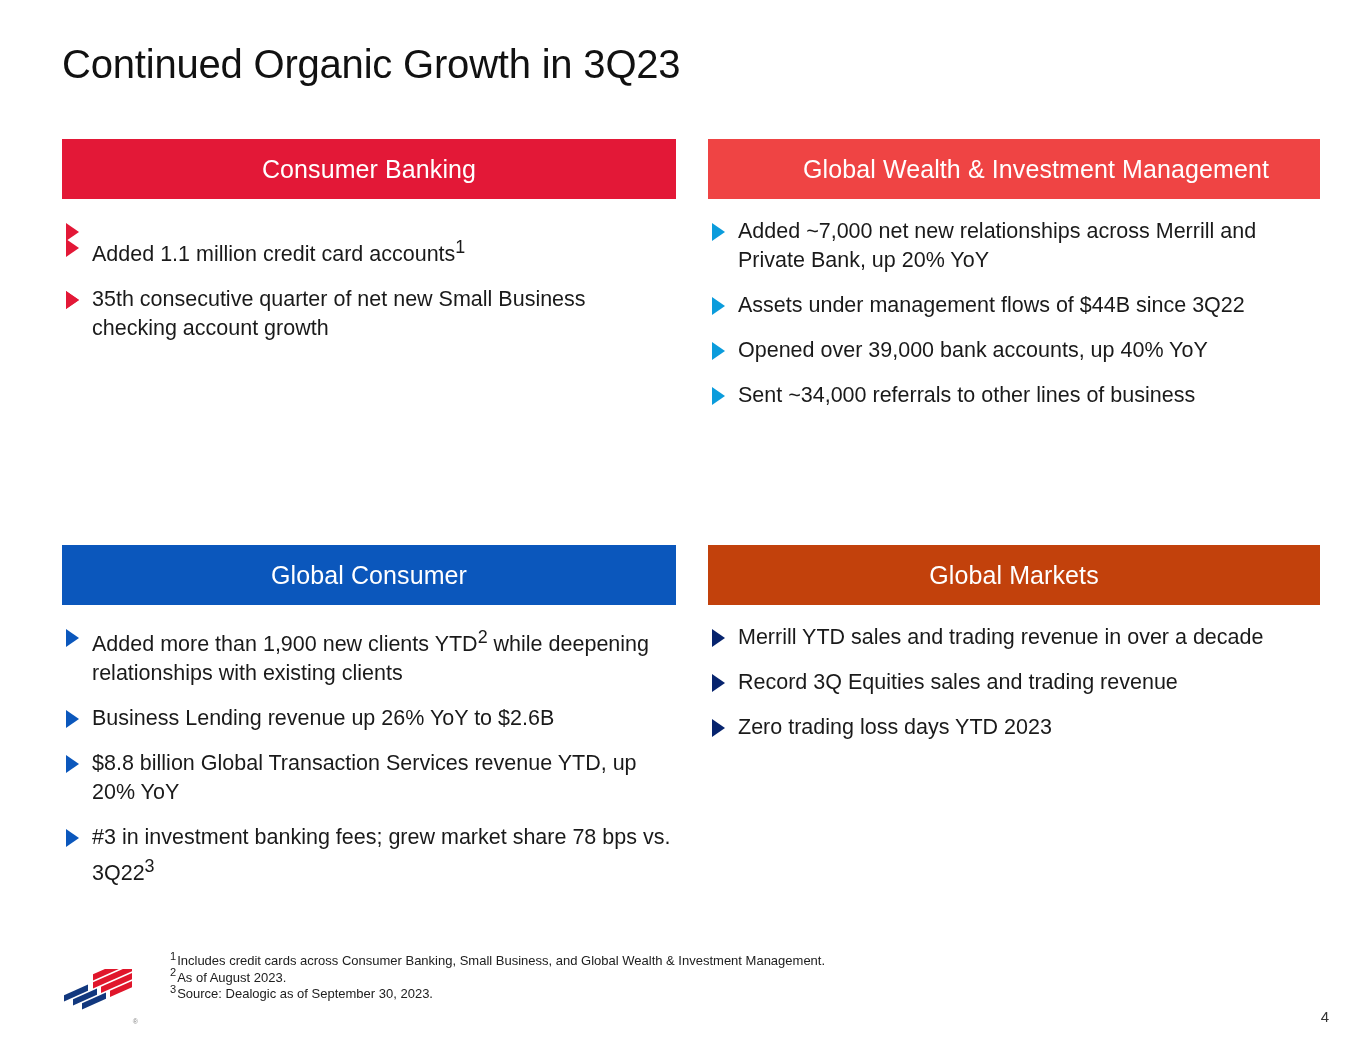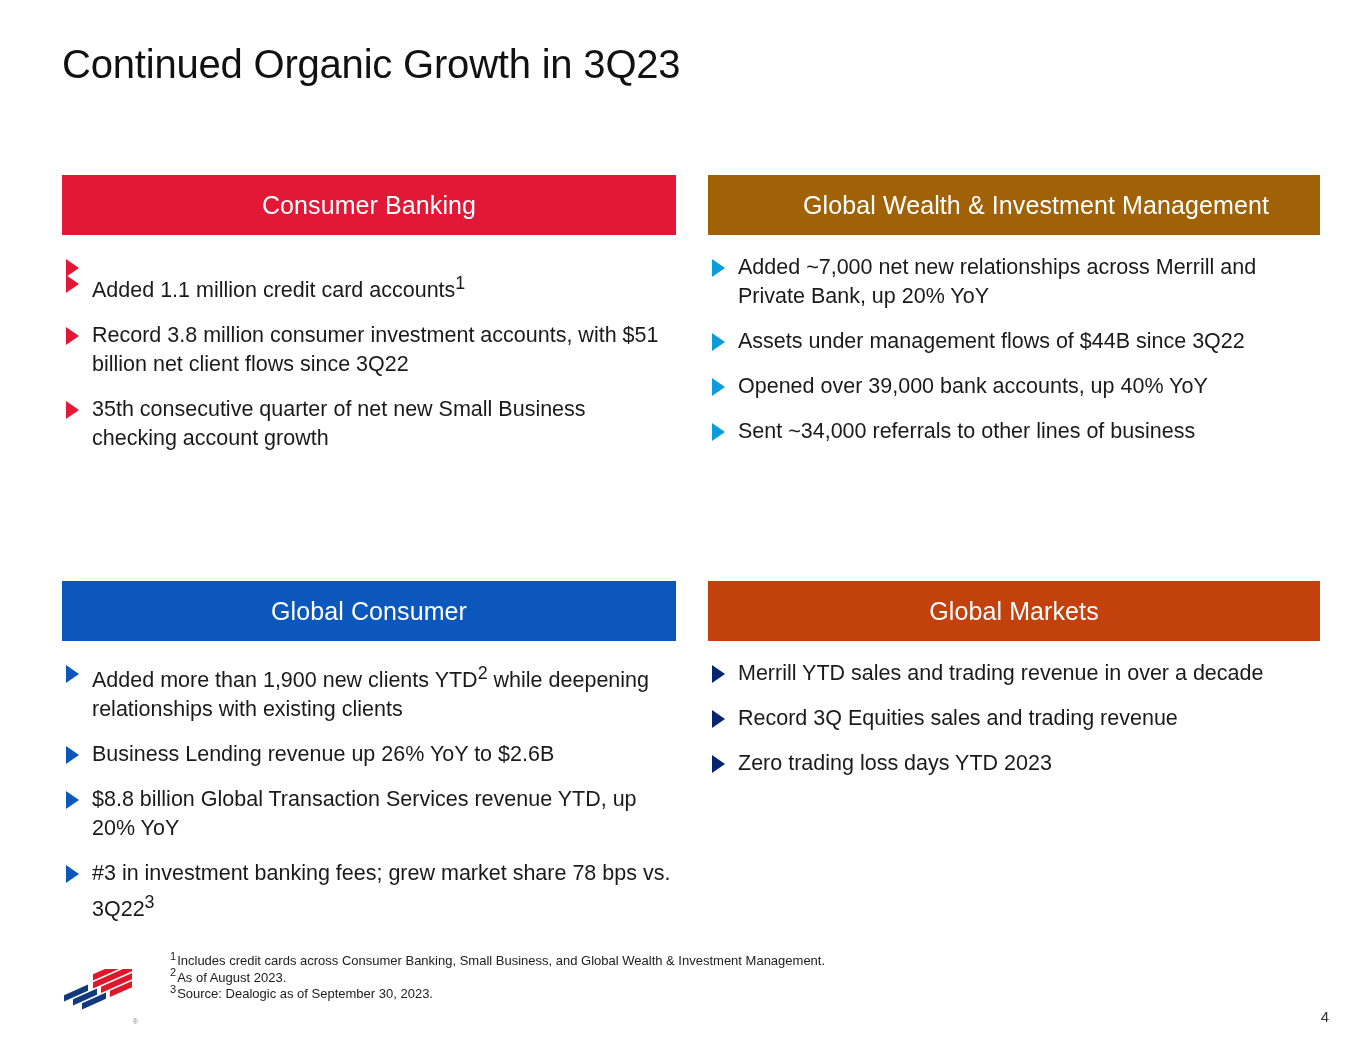--- a/index.html
+++ b/index.html
@@ -37,21 +37,20 @@
   
   .quadrants {
     position: absolute;
     left: 62px;
     top: 139px;
     width: 1258px;
   }
   .q-row {
     display: flex;
     justify-content: space-between;
-    margin-top: 36px;
   }
   .q-row.bottom {
     margin-top: 0;
   }
   .quadrant {
     width: 614px;
   }
   .quadrant.right {
     width: 612px;
   }
@@ -93,21 +92,21 @@
     height: 0;
     border-top: 9px solid transparent;
     border-bottom: 9px solid transparent;
     border-left: 13px solid currentColor;
   }
 
   
   .c-consumer .sect-header { background: #E31837; }
   .c-consumer .tri { color: #E31837; }
 
-  .c-gwim .sect-header { background: #a16207; padding-left: 44px; }
+  .c-gwim .sect-header { background: #ef4444; padding-left: 44px; }
   .c-gwim .tri { color: #0B9CDC; }
 
   .c-gbanking .sect-header { background: #0B57BC; }
   .c-gbanking .tri { color: #0B57BC; }
 
   .c-gmarkets .sect-header { background: #c2410c; }
   .c-gmarkets .tri { color: #07246E; }
 
   
   .q-row.top .quadrant { min-height: 406px; }
@@ -169,21 +168,20 @@
         <ul class="bullets">
           <li class="bullet">
             <span class="tri"></span>
           </li>
           <li class="bullet">
             <span class="tri"></span>
             <span class="bullet-text">Added 1.1 million credit card accounts</span><sup>1</sup>
           </li>
           <li class="bullet">
             <span class="tri"></span>
-            <span class="bullet-text">Record 3.8 million consumer investment accounts, with $51 billion net client flows since 3Q22</span>
           </li>
           <li class="bullet">
             <span class="tri"></span>
             <span class="bullet-text">35th consecutive quarter of net new Small Business checking account growth</span>
           </li>
         </ul>
       </div>
 
       <div class="quadrant right c-gwim">
         <div class="sect-header">Global Wealth &amp; Investment Management</div>

